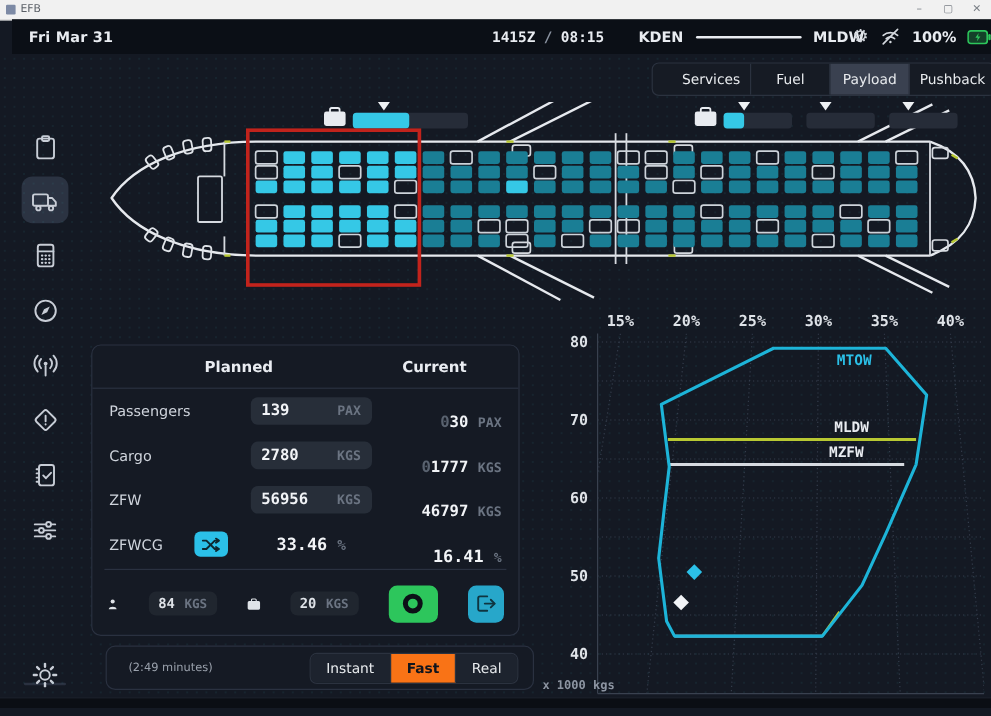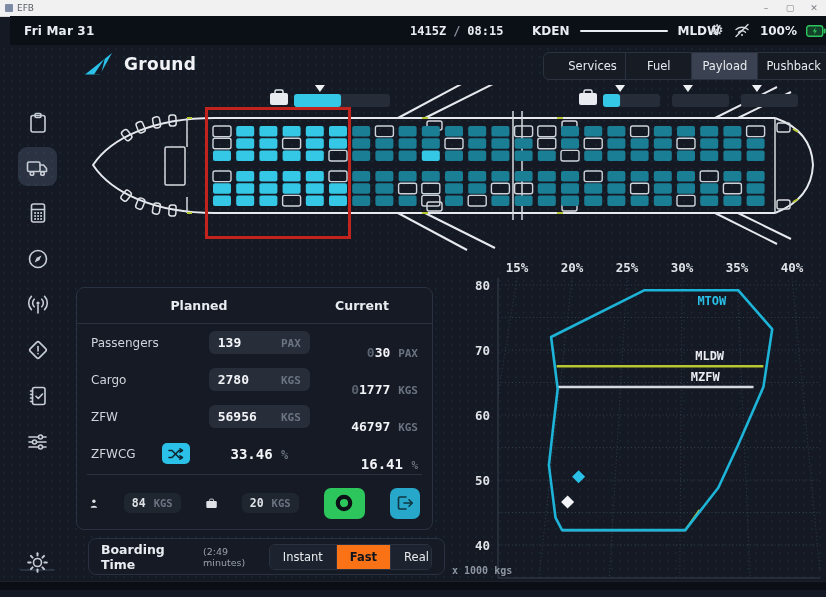--- a/index.html
+++ b/index.html
@@ -223,27 +223,20 @@
             <line x1="16.4" y1="16.4" x2="18.1" y2="18.1"></line>
           <line x1="4.9" y1="18.1" x2="6.6" y2="16.4"></line>
             <line x1="16.4" y1="6.6" x2="18.1" y2="4.9"></line>
         </g>
       </svg>
     </div>
   </div>
 
   <div class="main">
 
-    <div class="page-head">
-      <svg class="logo" width="27" height="22" viewBox="0 0 27 22">
-        <path d="M0,21.5 L27,0 L15,21.5 Z" fill="#2bc0e8"></path>
-        <path d="M9,21.5 L20,5 L16,21.5 Z" fill="#141923"></path>
-      </svg>
-      <span class="page-title">Ground</span>
-    </div>
 
     <div class="tabs">
       <div class="tab">Services</div>
       <div class="tab">Fuel</div>
       <div class="tab active">Payload</div>
       <div class="tab">Pushback</div>
     </div>
 
     <svg id="aircraft" width="745" height="175" viewBox="0 0 745 175">
       <g stroke="#e6e9ee" stroke-width="2" fill="none" stroke-linejoin="round">
@@ -562,21 +555,20 @@
               <path d="M10,2 H4 a1.5,1.5 0 0 0 -1.5,1.5 v9 A1.5,1.5 0 0 0 4,14 h6"></path>
               <path d="M8,8 h8"></path>
                 <path d="M13,4.8 L16.2,8 L13,11.2"></path>
             </g>
           </svg>
         </button>
       </div>
     </div>
 
     <div class="panel" id="boarding-panel">
-      <span class="bt-label">Boarding Time</span>
       <span class="bt-sub">(2:49 minutes)</span>
       <div class="seg">
         <div class="seg-btn">Instant</div>
         <div class="seg-btn active">Fast</div>
         <div class="seg-btn">Real</div>
       </div>
     </div>
 
     <svg id="chart" width="376" height="332" viewBox="0 0 376 332">
         <defs>

